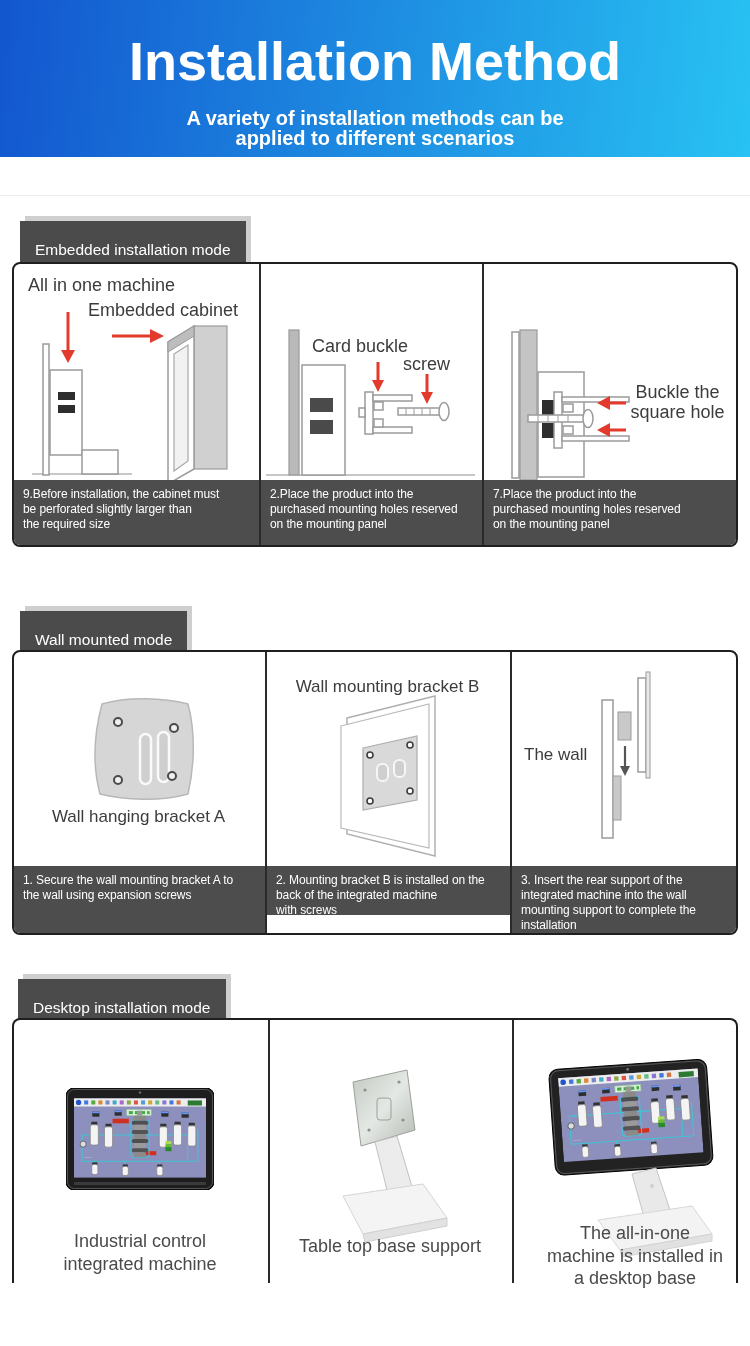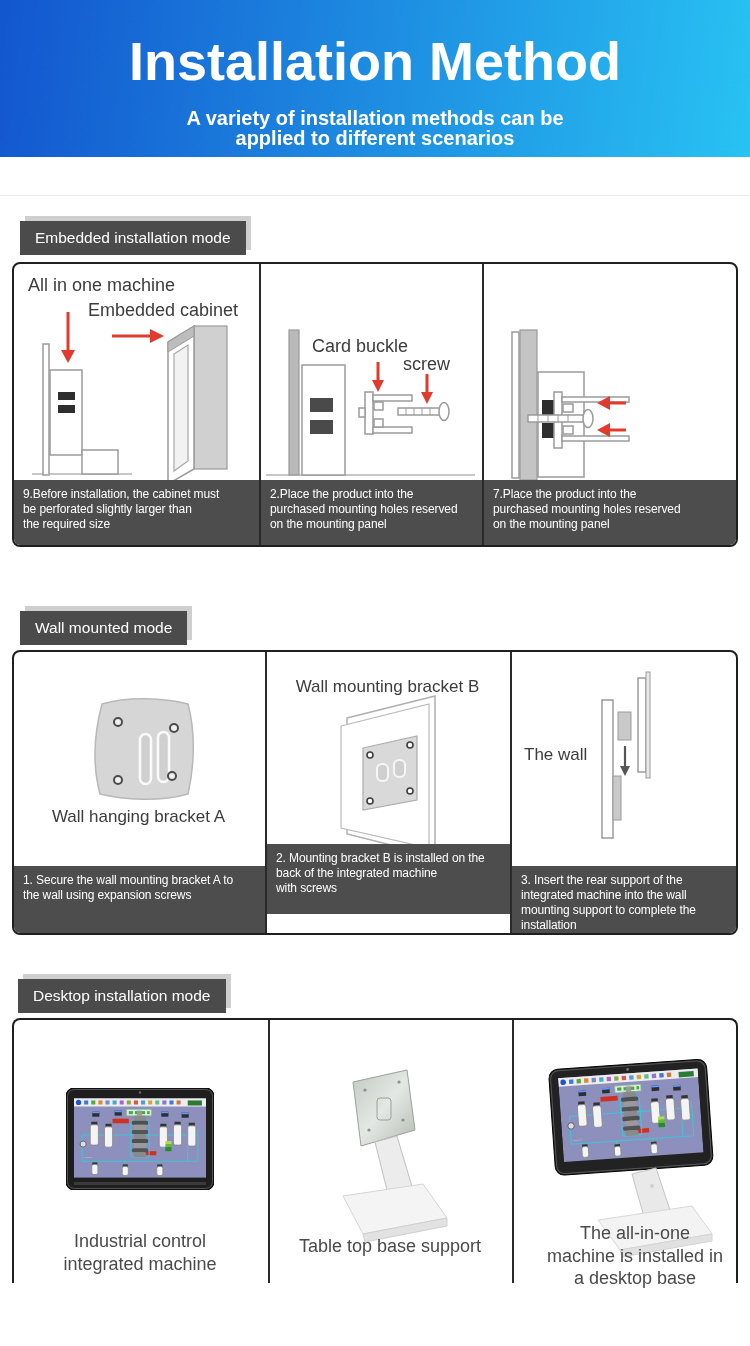--- a/index.html
+++ b/index.html
@@ -20,21 +20,21 @@
   .header{position:absolute;left:0;top:0;width:750px;height:157px;
     background:linear-gradient(97deg,var(--header-gradient-start) 0%,var(--header-gradient-end) 100%);
     color:#fff;text-align:center;}
   .header-title{position:absolute;left:0;top:30px;width:100%;font-size:54px;font-weight:700;letter-spacing:0px;}
   .header-sub{position:absolute;left:0;top:108px;width:100%;font-size:20px;font-weight:700;line-height:1.02;white-space:pre-line;}
 
   .hairline{position:absolute;left:0;top:195px;width:750px;height:1px;background:#ececec;}
 
   
   .sec-label{position:absolute;background:var(--section-label-bg);color:#fff;font-size:15.5px;
-    padding:8px 15px;box-shadow:5px -5px 0 0 var(--section-label-shadow);white-space:nowrap;}
+    padding:20px 15px;box-shadow:5px -5px 0 0 var(--section-label-shadow);white-space:nowrap;}
 
   
   .sec-box{position:absolute;border:2px solid var(--box-border);border-radius:8px;background:#fff;}
   .sec-box.no-bottom{border-bottom:none;border-radius:8px 8px 0 0;}
   .vdiv{position:absolute;top:0;width:2px;background:#2a2a2a;}
 
   
   .caption-bar{position:absolute;background:var(--caption-bar-bg);color:#fff;font-size:12px;
     line-height:1.25;padding:7px 4px 0 9px;white-space:pre-line;overflow:hidden;letter-spacing:-0.1px;}
 
@@ -142,20 +142,22 @@
     <line x1="64" y1="151" x2="64" y2="158" stroke="#9b9b9b"></line>
     <line x1="74" y1="151" x2="74" y2="158" stroke="#9b9b9b"></line>
     <line x1="84" y1="151" x2="84" y2="158" stroke="#9b9b9b"></line>
     <ellipse cx="104" cy="154.5" rx="5" ry="9" class="outline"></ellipse>
 
     <line x1="142" y1="139" x2="124" y2="139" class="red-line"></line>
     <polygon points="126,132 126,146 113,139" class="red-head"></polygon>
     <line x1="142" y1="166" x2="124" y2="166" class="red-line"></line>
     <polygon points="126,159 126,173 113,166" class="red-head"></polygon>
   </svg>
+  <div class="anno center" style="left:615px;top:383px;width:125px;">Buckle the
+square hole</div>
 
   <div class="caption-bar" style="left:14px;top:480px;width:245px;height:65px;border-radius:0 0 0 6px;">9.Before installation, the cabinet must
 be perforated slightly larger than
 the required size</div>
   <div class="caption-bar" style="left:261px;top:480px;width:221px;height:65px;">2.Place the product into the
 purchased mounting holes reserved
 on the mounting panel</div>
   <div class="caption-bar" style="left:484px;top:480px;width:252px;height:65px;border-radius:0 0 6px 0;">7.Place the product into the
 purchased mounting holes reserved
 on the mounting panel</div>
@@ -197,21 +199,21 @@
     <rect x="134" y="20" width="4" height="106" style="fill:#e9e9e9;stroke:#9b9b9b;stroke-width:1;"></rect>
     <rect x="106" y="60" width="13" height="28" style="fill:#c9c9c9;stroke:#9b9b9b;stroke-width:1;"></rect>
     <rect x="101" y="124" width="8" height="44" style="fill:#c9c9c9;stroke:#9b9b9b;stroke-width:1;"></rect>
     <line x1="113" y1="94" x2="113" y2="116" stroke="#555" stroke-width="2.2"></line>
     <polygon points="108,114 118,114 113,124" style="fill:#555;"></polygon>
   </svg>
   <div class="anno md" style="left:524px;top:746px;">The wall</div>
 
   <div class="caption-bar" style="left:14px;top:866px;width:251px;height:67px;border-radius:0 0 0 6px;">1. Secure the wall mounting bracket A to
  the wall using expansion screws</div>
-  <div class="caption-bar" style="left:267px;top:844px;width:243px;height:70px;">2. Mounting bracket B is installed on the
+  <div class="caption-bar" style="left:267px;top:866px;width:243px;height:49px;">2. Mounting bracket B is installed on the
 back of the integrated machine
 with screws</div>
   <div class="caption-bar" style="left:512px;top:866px;width:224px;height:67px;border-radius:0 0 6px 0;">3. Insert the rear support of the
 integrated machine into the wall
 mounting support to complete the
 installation</div>
 
   <div class="sec-label" style="left:18px;top:979px;">Desktop installation mode</div>
 
   <div class="sec-box no-bottom" style="left:12px;top:1018px;width:726px;height:265px;">

